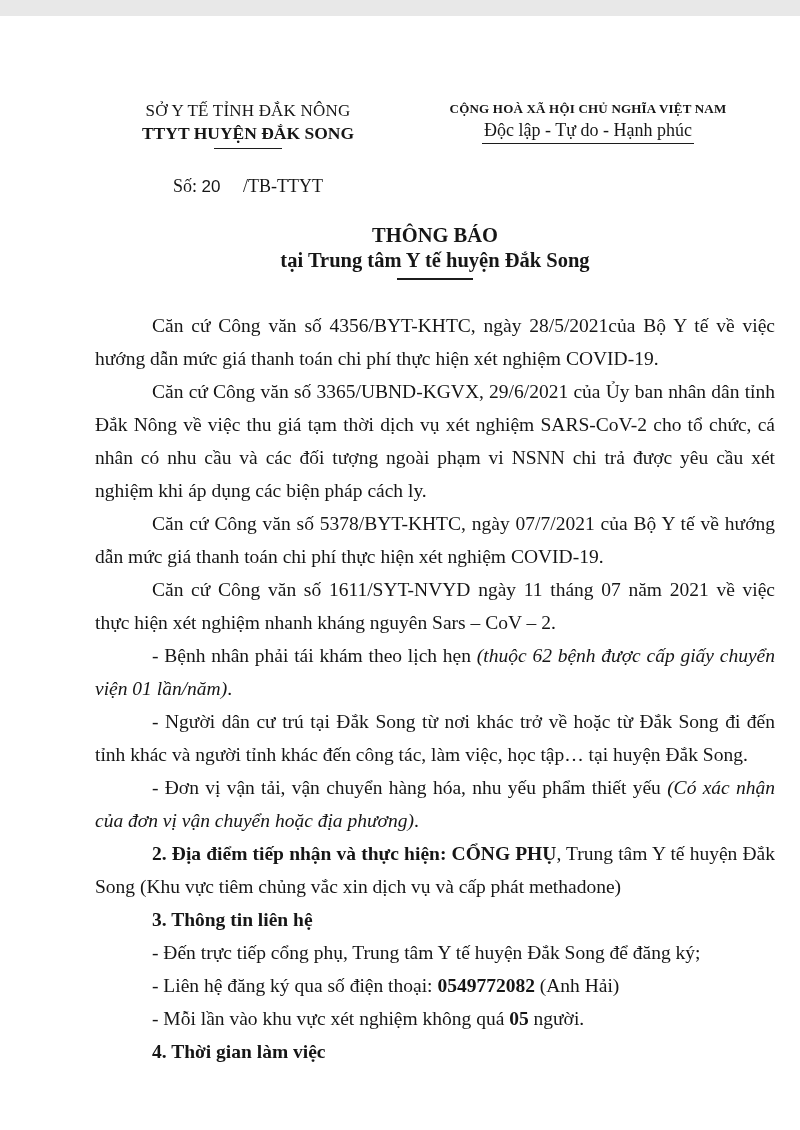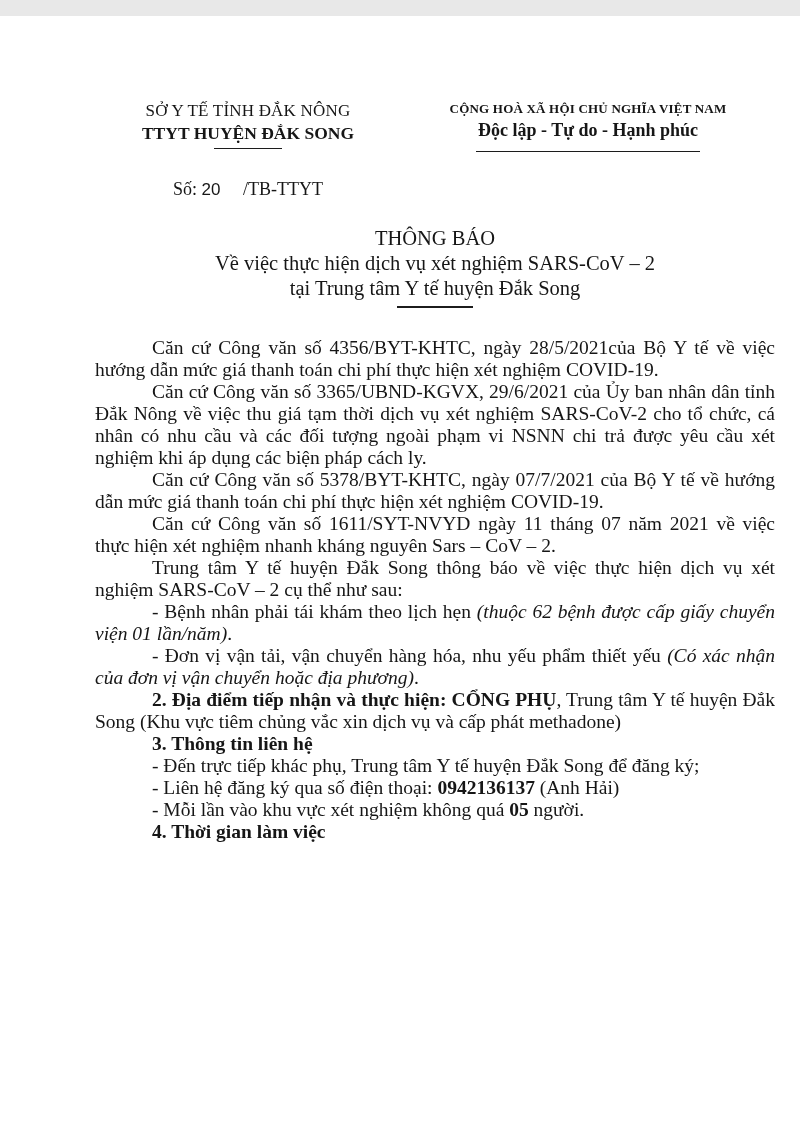--- a/index.html
+++ b/index.html
@@ -11,38 +11,38 @@
   .content{padding:85px 25px 0 95px;box-sizing:border-box;}
   
   .hdr-row{display:flex;align-items:flex-start;}
   .hdr-left{flex:0 0 45%;text-align:center;}
   .hdr-right{flex:0 0 55%;text-align:center;}
   .org-parent{font-size:17px;letter-spacing:.2px;}
   .org-unit{font-size:17.5px;font-weight:bold;margin-top:2px;}
   .org-rule{width:68px;border-top:1.6px solid #1c1c1c;margin:4px auto 0;}
   .motto1{font-size:13px;font-weight:bold;letter-spacing:.2px;}
   .motto2-wrap{margin-top:3px;}
-  .motto2{display:inline-block;font-size:18px;font-weight:bold;
-          border-bottom:1.6px solid #1c1c1c;padding:0 2px 10px;}
+  .motto2{display:inline-block;font-size:18px;font-weight:normal;
+          border-bottom:1.6px solid #1c1c1c;padding:0 2px 2px;}
   
   .numdate-row{display:flex;align-items:flex-start;margin-top:27px;}
   .num-cell{flex:0 0 45%;text-align:center;font-size:18px;}
   .num-value{font-family:"Liberation Sans","DejaVu Sans",sans-serif;font-size:17px;}
   .num-suffix{margin-left:18px;}
   .date-cell{flex:0 0 55%;text-align:center;font-size:18px;font-style:italic;}
   .date-filled{font-family:"Liberation Sans","DejaVu Sans",sans-serif;
                font-size:16.5px;font-style:italic;margin-left:4px;}
   
   .title-block{margin-top:26px;text-align:center;}
-  .title-line{font-size:20.5px;font-weight:normal;line-height:25px;}
+  .title-line{font-size:20.5px;font-weight:bold;line-height:25px;}
   .title-rule{width:76px;border-top:2px solid #1c1c1c;margin:5px auto 0;}
   
   .body-block{margin-top:29px;}
   .body-block p{
-    margin:0;font-size:19.5px;line-height:22px;
+    margin:0;font-size:19.5px;line-height:33px;
     text-align:justify;text-indent:57px;
   }
   .b{font-weight:bold;}
   .i{font-style:italic;}
 </style>
 </head>
 <body>
 
 <div class="page">
   <div class="content">
@@ -64,39 +64,38 @@
     <div class="numdate-row">
       <div class="num-cell">
         <span>Số:</span>
         <span class="num-value">20</span>
         <span class="num-suffix">/TB-TTYT</span>
       </div>
     </div>
 
     <div class="title-block">
       <div class="title-line">THÔNG BÁO</div>
-      <div class="title-line">Về việc thực hiện dịch vụ xét nghiệm  SARS-CoV – 2</div>
       <div class="title-line">tại Trung tâm Y tế huyện Đắk Song</div>
       <div class="title-rule"></div>
     </div>
 
     <div class="body-block">
       <p>Căn cứ Công văn số 4356/BYT-KHTC, ngày 28/5/2021của Bộ Y tế về việc hướng dẫn mức giá thanh toán chi phí thực hiện xét nghiệm COVID-19.</p>
       <p>Căn cứ Công văn số 3365/UBND-KGVX, 29/6/2021 của Ủy ban nhân dân tỉnh Đắk Nông về việc thu giá tạm thời dịch vụ xét nghiệm SARS-CoV-2 cho tổ chức, cá nhân có nhu cầu và các đối tượng ngoài phạm vi NSNN chi trả được yêu cầu xét nghiệm khi áp dụng các biện pháp cách ly.</p>
       <p>Căn cứ Công văn số 5378/BYT-KHTC, ngày 07/7/2021 của Bộ Y tế về hướng dẫn mức giá thanh toán chi phí thực hiện xét nghiệm COVID-19.</p>
       <p>Căn cứ Công văn số 1611/SYT-NVYD ngày 11 tháng 07 năm 2021 về việc thực hiện xét nghiệm nhanh kháng nguyên Sars – CoV – 2.</p>
-      <p>Trung tâm Y tế huyện Đắk Song thông báo về việc thực hiện dịch vụ xét nghiệm SARS-CoV – 2 cụ thể như sau:</p>
 
       <p><span>- Bệnh nhân phải tái khám theo lịch hẹn </span><span class="i">(thuộc 62 bệnh được cấp giấy chuyển viện 01 lần/năm)</span><span>.</span></p>
+      <p>- Người dân cư trú tại Đắk Song từ nơi khác trở về hoặc từ Đắk Song đi đến tỉnh khác và người tỉnh khác đến công tác, làm việc, học tập… tại huyện Đắk Song.</p>
       <p><span>- Đơn vị vận tải, vận chuyển hàng hóa, nhu yếu phẩm thiết yếu </span><span class="i">(Có xác nhận của đơn vị vận chuyển hoặc địa phương)</span><span>.</span></p>
 
       <p><span class="b">2. Địa điểm tiếp nhận và thực hiện: CỔNG PHỤ</span><span>, Trung tâm Y tế huyện Đắk Song (Khu vực tiêm chủng vắc xin dịch vụ và cấp phát methadone)</span></p>
 
       <p><span class="b">3. Thông tin liên hệ</span></p>
-      <p>- Đến trực tiếp khác phụ, Trung tâm Y tế huyện Đắk Song để đăng ký;</p>
-      <p><span>- Liên hệ đăng ký qua số điện thoại: </span><span class="b">0942136137</span><span> (Anh Hải)</span></p>
+      <p>- Đến trực tiếp cổng phụ, Trung tâm Y tế huyện Đắk Song để đăng ký;</p>
+      <p><span>- Liên hệ đăng ký qua số điện thoại: </span><span class="b">0549772082</span><span> (Anh Hải)</span></p>
       <p><span>- Mỗi lần vào khu vực xét nghiệm không quá </span><span class="b">05</span><span> người.</span></p>
 
       <p><span class="b">4. Thời gian làm việc</span></p>
     </div>
 
   </div>
 </div>
 
 </body></html>

